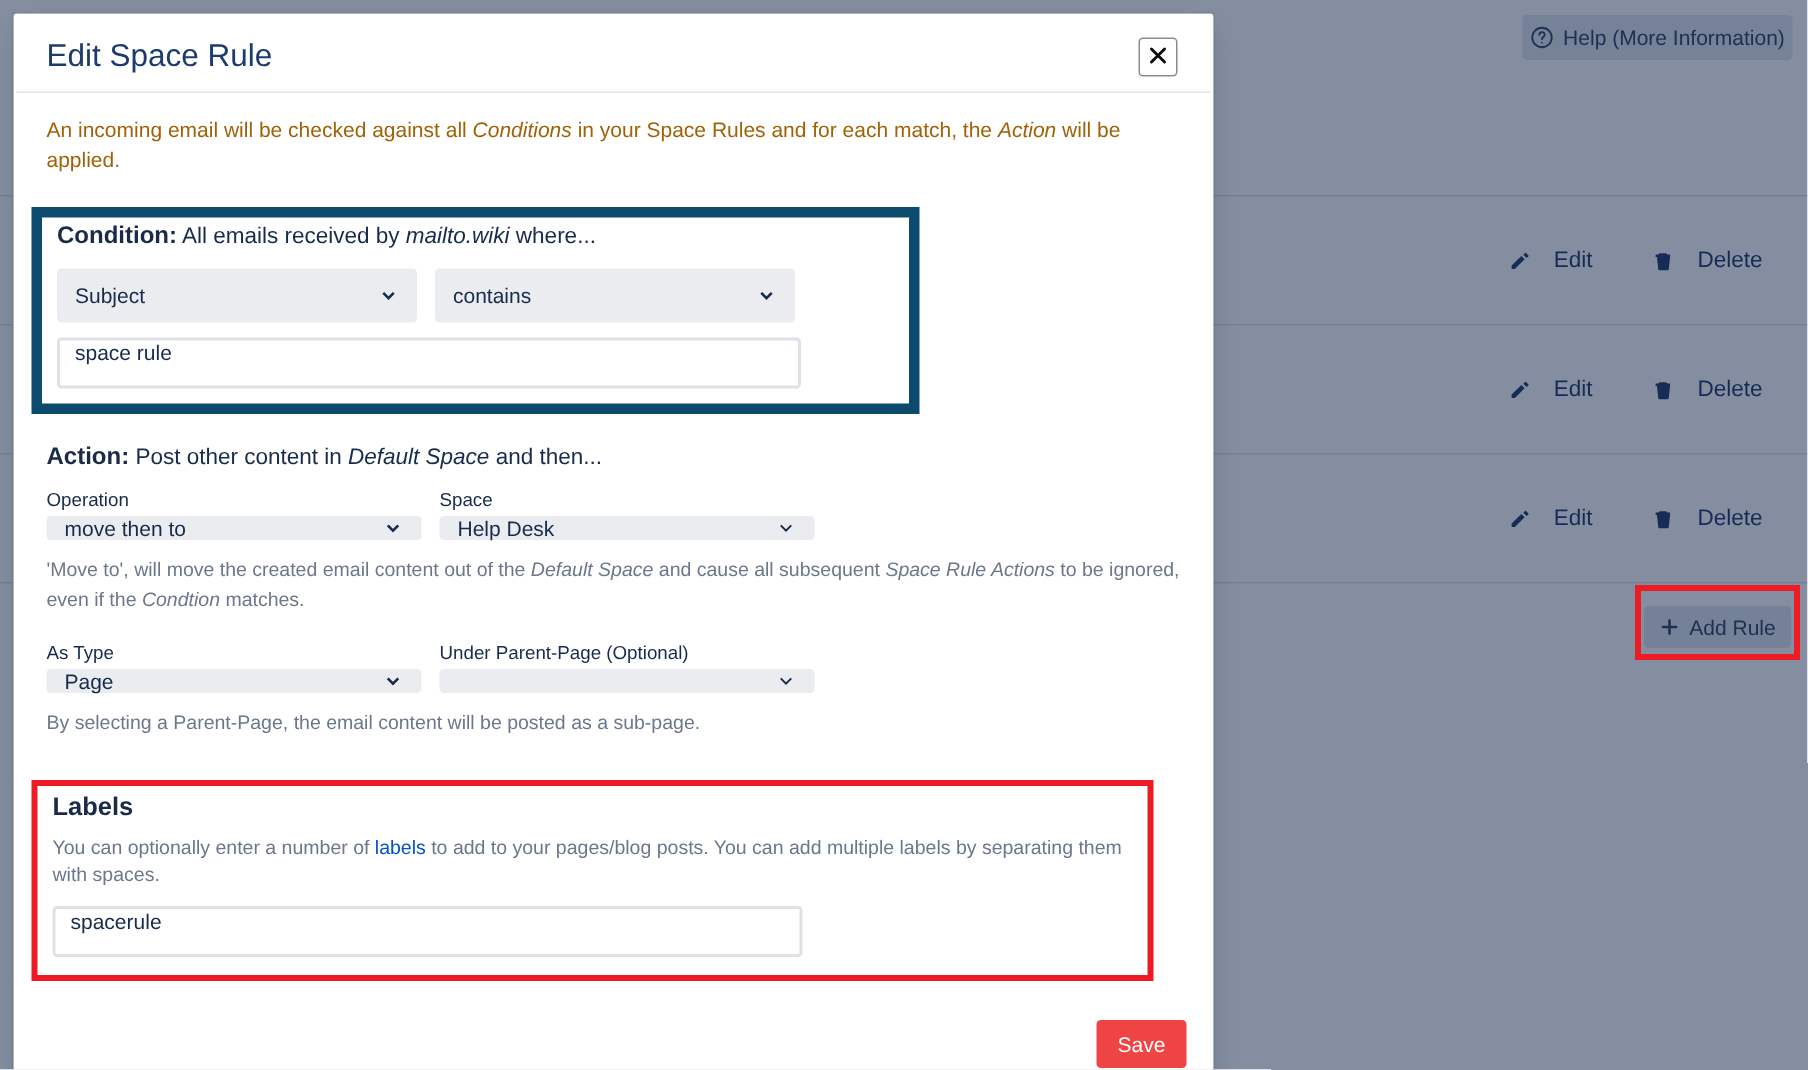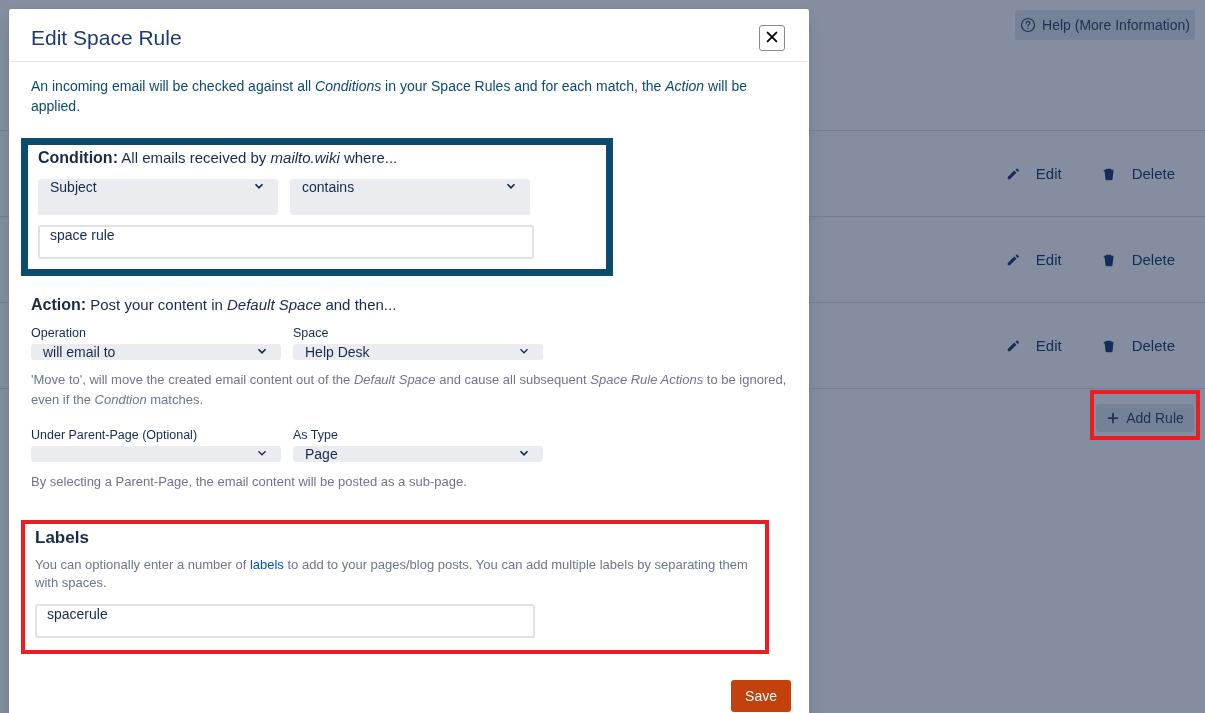--- a/index.html
+++ b/index.html
@@ -147,21 +147,21 @@
   }
   .close-btn svg { width: 14px; height: 14px; }
   .modal-divider {
     border-top: 1px solid #e1e4e9;
     margin: 0 2px;
   }
   .modal-body {
     padding: 14px 22px 10px 22px;
   }
   .intro-text {
-    color: #0c4a6e;
+    color: #a16207;
     font-size: 14px;
     line-height: 20px;
     margin-bottom: 22px;
   }
   .intro-text em { font-style: italic; }
 
   
   .cond-block {
     border: 7px solid #0c4a6e;
     padding: 4px 10px 10px 10px;
@@ -181,20 +181,21 @@
   .field-row {
     display: flex;
     gap: 12px;
     margin-bottom: 10px;
   }
   .selectish {
     background: #ebecf0;
     border-radius: 3px;
     height: 36px;
     display: flex;
+    align-items: center;
     justify-content: space-between;
     padding: 0 12px;
     color: #172b4d;
     font-size: 14px;
     flex: 1;
     box-sizing: border-box;
   }
   .selectish.w240 { width: 240px; flex: none; }
   .selectish .chev { width: 14px; height: 14px; }
   .textish {
@@ -249,21 +250,21 @@
   }
   .labels-hint a { color: #0052cc; text-decoration: none; }
   .textish.w500 { width: 500px; }
 
   .modal-footer {
     display: flex;
     justify-content: flex-end;
     padding: 16px 18px 18px 18px;
   }
   .save-btn {
-    background: #c2410c;
+    background: #ef4444;
     color: #fff;
     border-radius: 3px;
     height: 32px;
     padding: 0 14px;
     display: flex;
     align-items: center;
     font-size: 14px;
     font-weight: 500;
   }
 </style>
@@ -402,28 +403,28 @@
                 </svg></span>
           </div>
         </div>
         <div class="textish">
           <span>space rule</span>
         </div>
       </div>
 
       <div>
         <div class="section-title">
-          <b>Action:</b><span> Post your content in </span><em>Default Space</em><span> and then...</span>
+          <b>Action:</b><span> Post other content in </span><em>Default Space</em><span> and then...</span>
         </div>
 
         <div class="field-row">
           <div class="col" style="width:250px;">
             <div class="small-label">Operation</div>
             <div class="selectish">
-              <span>will email to</span>
+              <span>move then to</span>
               <span class="chev"><svg viewBox="0 0 16 16" fill="none" stroke="#172b4d" stroke-width="2">
                     <path d="M4 6l4 4 4-4"></path>
                   </svg></span>
             </div>
           </div>
           <div class="col" style="width:250px;">
             <div class="small-label">Space</div>
             <div class="selectish">
               <span>Help Desk</span>
               <span class="chev"><svg viewBox="0 0 16 16" fill="none" stroke="#172b4d" stroke-width="1.5">
@@ -434,37 +435,37 @@
         </div>
 
         <div class="hint">
           <span>'Move to', will move the created email content out of the </span><em>Default Space</em><span> and cause all subsequent </span><em>Space Rule Actions</em><span> to be ignored, even if the </span><em>Condtion</em><span> matches.</span>
         </div>
 
         <div class="spacer"></div>
 
         <div class="field-row">
           <div class="col" style="width:250px;">
+            <div class="small-label">As Type</div>
+            <div class="selectish">
+              <span>Page</span>
+              <span class="chev"><svg viewBox="0 0 16 16" fill="none" stroke="#172b4d" stroke-width="2">
+                    <path d="M4 6l4 4 4-4"></path>
+                  </svg></span>
+            </div>
+          </div>
+          <div class="col" style="width:250px;">
             <div class="small-label">Under Parent-Page (Optional)</div>
             <div class="selectish">
               <span></span>
               <span class="chev"><svg viewBox="0 0 16 16" fill="none" stroke="#172b4d" stroke-width="1.5">
                     <path d="M4 6l4 4 4-4"></path>
                   </svg></span>
             </div>
           </div>
-          <div class="col" style="width:250px;">
-            <div class="small-label">As Type</div>
-            <div class="selectish">
-              <span>Page</span>
-              <span class="chev"><svg viewBox="0 0 16 16" fill="none" stroke="#172b4d" stroke-width="2">
-                    <path d="M4 6l4 4 4-4"></path>
-                  </svg></span>
-            </div>
-          </div>
         </div>
 
         <div class="hint">By selecting a Parent-Page, the email content will be posted as a sub-page.</div>
       </div>
 
       <div class="labels-block">
         <div class="labels-title">Labels</div>
         <div class="labels-hint">
           <span>You can optionally enter a number of </span><a href="#">labels</a><span> to add to your pages/blog posts. You can add multiple labels by separating them with spaces.</span>
         </div>

